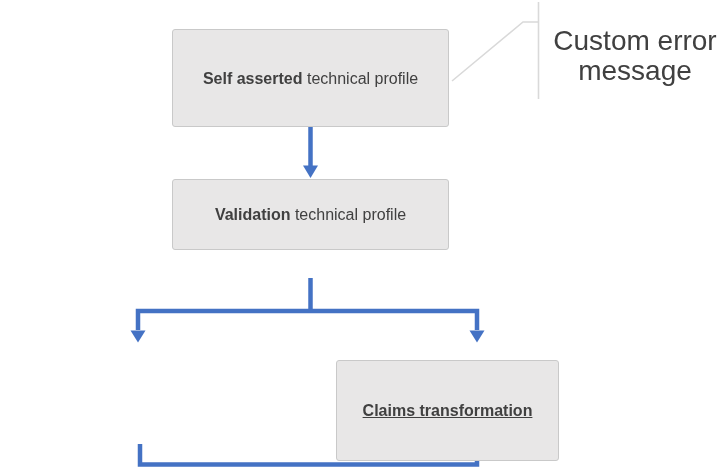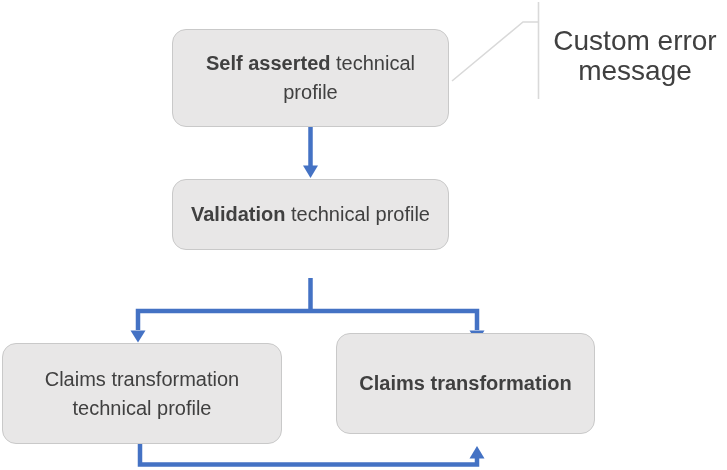--- a/index.html
+++ b/index.html
@@ -30,35 +30,35 @@
   .callout-stroke {
     stroke: var(--callout-line, #D9D9D9);
     stroke-width: 1.6;
     fill: none;
   }
   .node {
     position: absolute;
     box-sizing: border-box;
     background: var(--box-fill, #E8E7E7);
     border: 1.4px solid var(--box-border, #C9C9C9);
-    border-radius: 14px;
+    border-radius: 3px;
     display: flex;
     align-items: center;
     justify-content: center;
     text-align: center;
     color: var(--text, #404040);
-    font-size: 20px;
+    font-size: 16px;
     line-height: 29px;
     padding: 4px 12px;
   }
   .node b { font-weight: 700; }
   #node-self-asserted   { left: 172px; top: 29px;  width: 277px; height: 98px;  }
   #node-validation      { left: 172px; top: 179px; width: 277px; height: 71px;  }
   #node-claims-tp       { left: 2px;   top: 343px; width: 280px; height: 101px; }
-  #node-claims-transf   { left: 336px; top: 333px; width: 259px; height: 101px; }
+  #node-claims-transf   { left: 336px; top: 360px; width: 223px; height: 101px; text-decoration: underline; }
   .callout-text {
     position: absolute;
     left: 548px; top: 26px;
     width: 174px;
     text-align: center;
     color: var(--text, #404040);
     font-size: 28px;
     line-height: 30px;
   }
 </style>
@@ -85,23 +85,20 @@
   </svg>
 
   <div class="node" id="node-self-asserted">
     <span><b>Self asserted</b><span> technical profile</span></span>
   </div>
 
   <div class="node" id="node-validation">
     <span><b>Validation</b><span> technical profile</span></span>
   </div>
 
-  <div class="node" id="node-claims-tp">
-    <span><b></b><span>Claims transformation technical profile</span></span>
-  </div>
 
   <div class="node" id="node-claims-transf">
     <span><b>Claims transformation</b><span></span></span>
   </div>
 
   <div class="callout-text">Custom error message</div>
 
 </div>
 
 </body></html>

